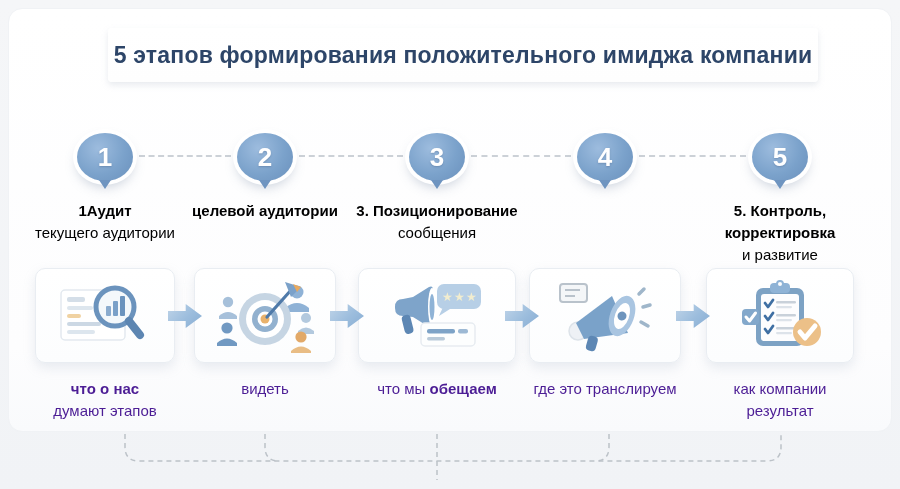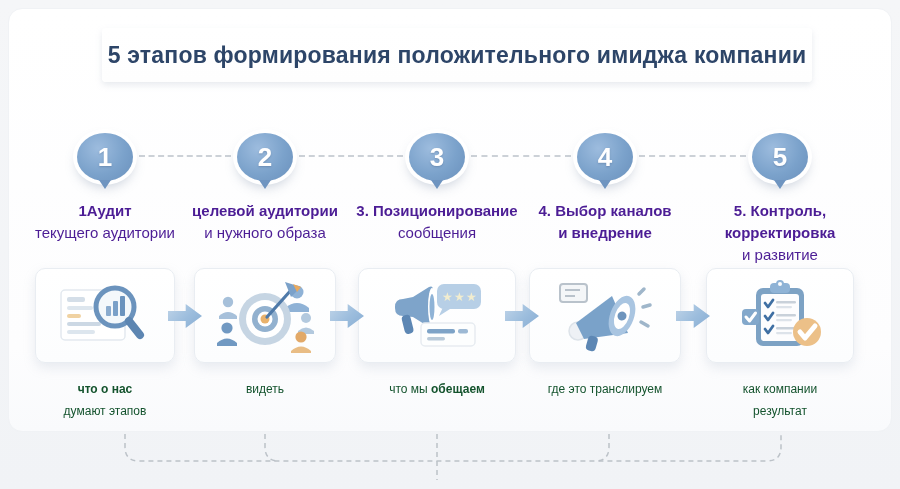--- a/index.html
+++ b/index.html
@@ -11,21 +11,21 @@
   }
   .page { position:relative; width:900px; height:489px; }
 
   .panel {
     position:absolute; left:8px; top:8px; width:884px; height:424px;
     background:linear-gradient(180deg,#ffffff 0%,#fdfdfe 80%,#f9fafc 100%);
     border:1px solid #f0f2f5; border-radius:14px;
   }
 
   .title-band {
-    position:absolute; left:102px; top:28px; width:710px; height:54px;
+    position:absolute; left:108px; top:28px; width:710px; height:54px;
     background:linear-gradient(180deg,#ffffff,#fefefe);
     border-radius:4px;
     box-shadow:0 3px 6px rgba(173,182,196,.28);
     display:flex; align-items:center; justify-content:center;
   }
   .title {
     font-size:23px; font-weight:700; color:#2d4568; letter-spacing:.2px;
   }
 
   .connector {
@@ -55,42 +55,42 @@
     border-left:6px solid transparent; border-right:6px solid transparent;
     border-top:9px solid #6e94c0;
   }
   .balloon-num {
     color:#ffffff; font-size:26px; font-weight:700;
     text-shadow:0 1px 2px rgba(60,90,130,.35);
   }
 
   .step-title {
     position:absolute; left:0; top:67px; width:170px;
-    text-align:center; color:#4c1d95; font-size:15px; line-height:22px;
+    text-align:center; color:#000000; font-size:15px; line-height:22px;
   }
   .step-title .line { display:block; font-weight:400; }
   .step-title .line.b { font-weight:700; }
 
   .card {
     position:absolute; top:135px; height:95px;
     background:linear-gradient(180deg,#ffffff 0%,#fcfdfe 100%);
     border:1px solid #e9edf2; border-radius:10px;
     box-shadow:0 5px 12px rgba(160,172,190,.22);
     display:flex; align-items:center; justify-content:center;
   }
   .col1 .card{ left:15px; width:140px; }
   .col2 .card{ left:14px; width:142px; }
   .col3 .card{ left:6px;  width:158px; }
   .col4 .card{ left:9px;  width:152px; }
   .col5 .card{ left:11px; width:148px; }
   .icon { width:104px; height:74px; display:block; }
 
   .caption {
     position:absolute; left:-10px; top:245px; width:190px;
-    text-align:center; color:#14532d; font-size:12px; line-height:22px;
+    text-align:center; color:#4c1d95; font-size:15px; line-height:22px;
   }
   .caption .line { display:block; }
   .caption .b { font-weight:700; }
 
   .flow-arrow {
     position:absolute; top:301px; width:34px; height:30px;
     background:linear-gradient(135deg,#c4d7ea 0%,#9cbddd 55%,#85abd2 100%);
     clip-path:polygon(0% 33%, 52% 33%, 52% 10%, 100% 50%, 52% 90%, 52% 67%, 0% 67%);
     z-index:2;
   }
@@ -144,21 +144,20 @@
     </div>
   </div>
 
   <div class="col col2">
     <div class="balloon">
       <span class="balloon-num">2</span>
       <span class="balloon-tail"></span>
     </div>
     <div class="step-title">
       <span class="line b">целевой аудитории</span>
-      <span class="line">и нужного образа</span>
     </div>
     <div class="card">
       <svg class="icon" viewBox="0 0 104 74">
         <circle cx="15" cy="23" r="5.2" fill="#a6c0da"></circle>
         <path d="M6,37 q9,-8 18,0 l0,3 l-18,0 z" fill="#a6c0da"></path>
         <circle cx="14" cy="49" r="5.6" fill="#7199c2"></circle>
         <path d="M4,64 q10,-9 20,0 l0,3 l-20,0 z" fill="#7199c2"></path>
         <circle cx="84" cy="13" r="6.5" fill="#8fb2d6"></circle>
         <path d="M72,29 q12,-10 24,0 l0,4 l-24,0 z" fill="#8fb2d6"></path>
         <circle cx="93" cy="39" r="5" fill="#b3c9de"></circle>
@@ -208,24 +207,20 @@
     </div>
     <div class="caption">
       <span class="line"><span>что мы </span><span class="b">обещаем</span></span>
     </div>
   </div>
 
   <div class="col col4">
     <div class="balloon">
       <span class="balloon-num">4</span>
       <span class="balloon-tail"></span>
-    </div>
-    <div class="step-title">
-      <span class="line b">4. Выбор каналов</span>
-      <span class="line b">и внедрение</span>
     </div>
     <div class="card">
       <svg class="icon" viewBox="0 0 104 74">
         <rect x="7" y="5" width="27" height="18" rx="3" fill="#f4f6f8" stroke="#b9c2cb" stroke-width="2"></rect>
         <line x1="12" y1="11" x2="27" y2="11" stroke="#b9c2cb" stroke-width="2"></line>
         <line x1="12" y1="17" x2="22" y2="17" stroke="#b9c2cb" stroke-width="2"></line>
         <circle cx="25" cy="52" r="9" fill="#eef1f5" stroke="#dde3e9" stroke-width="1.5"></circle>
         <path d="M23,44 L59,17 L75,54 L31,60 Z" fill="#7aa2c9"></path>
         <g transform="rotate(20 69 37)">
           <ellipse cx="69" cy="37" rx="12" ry="21" fill="#a9c5e1"></ellipse>

